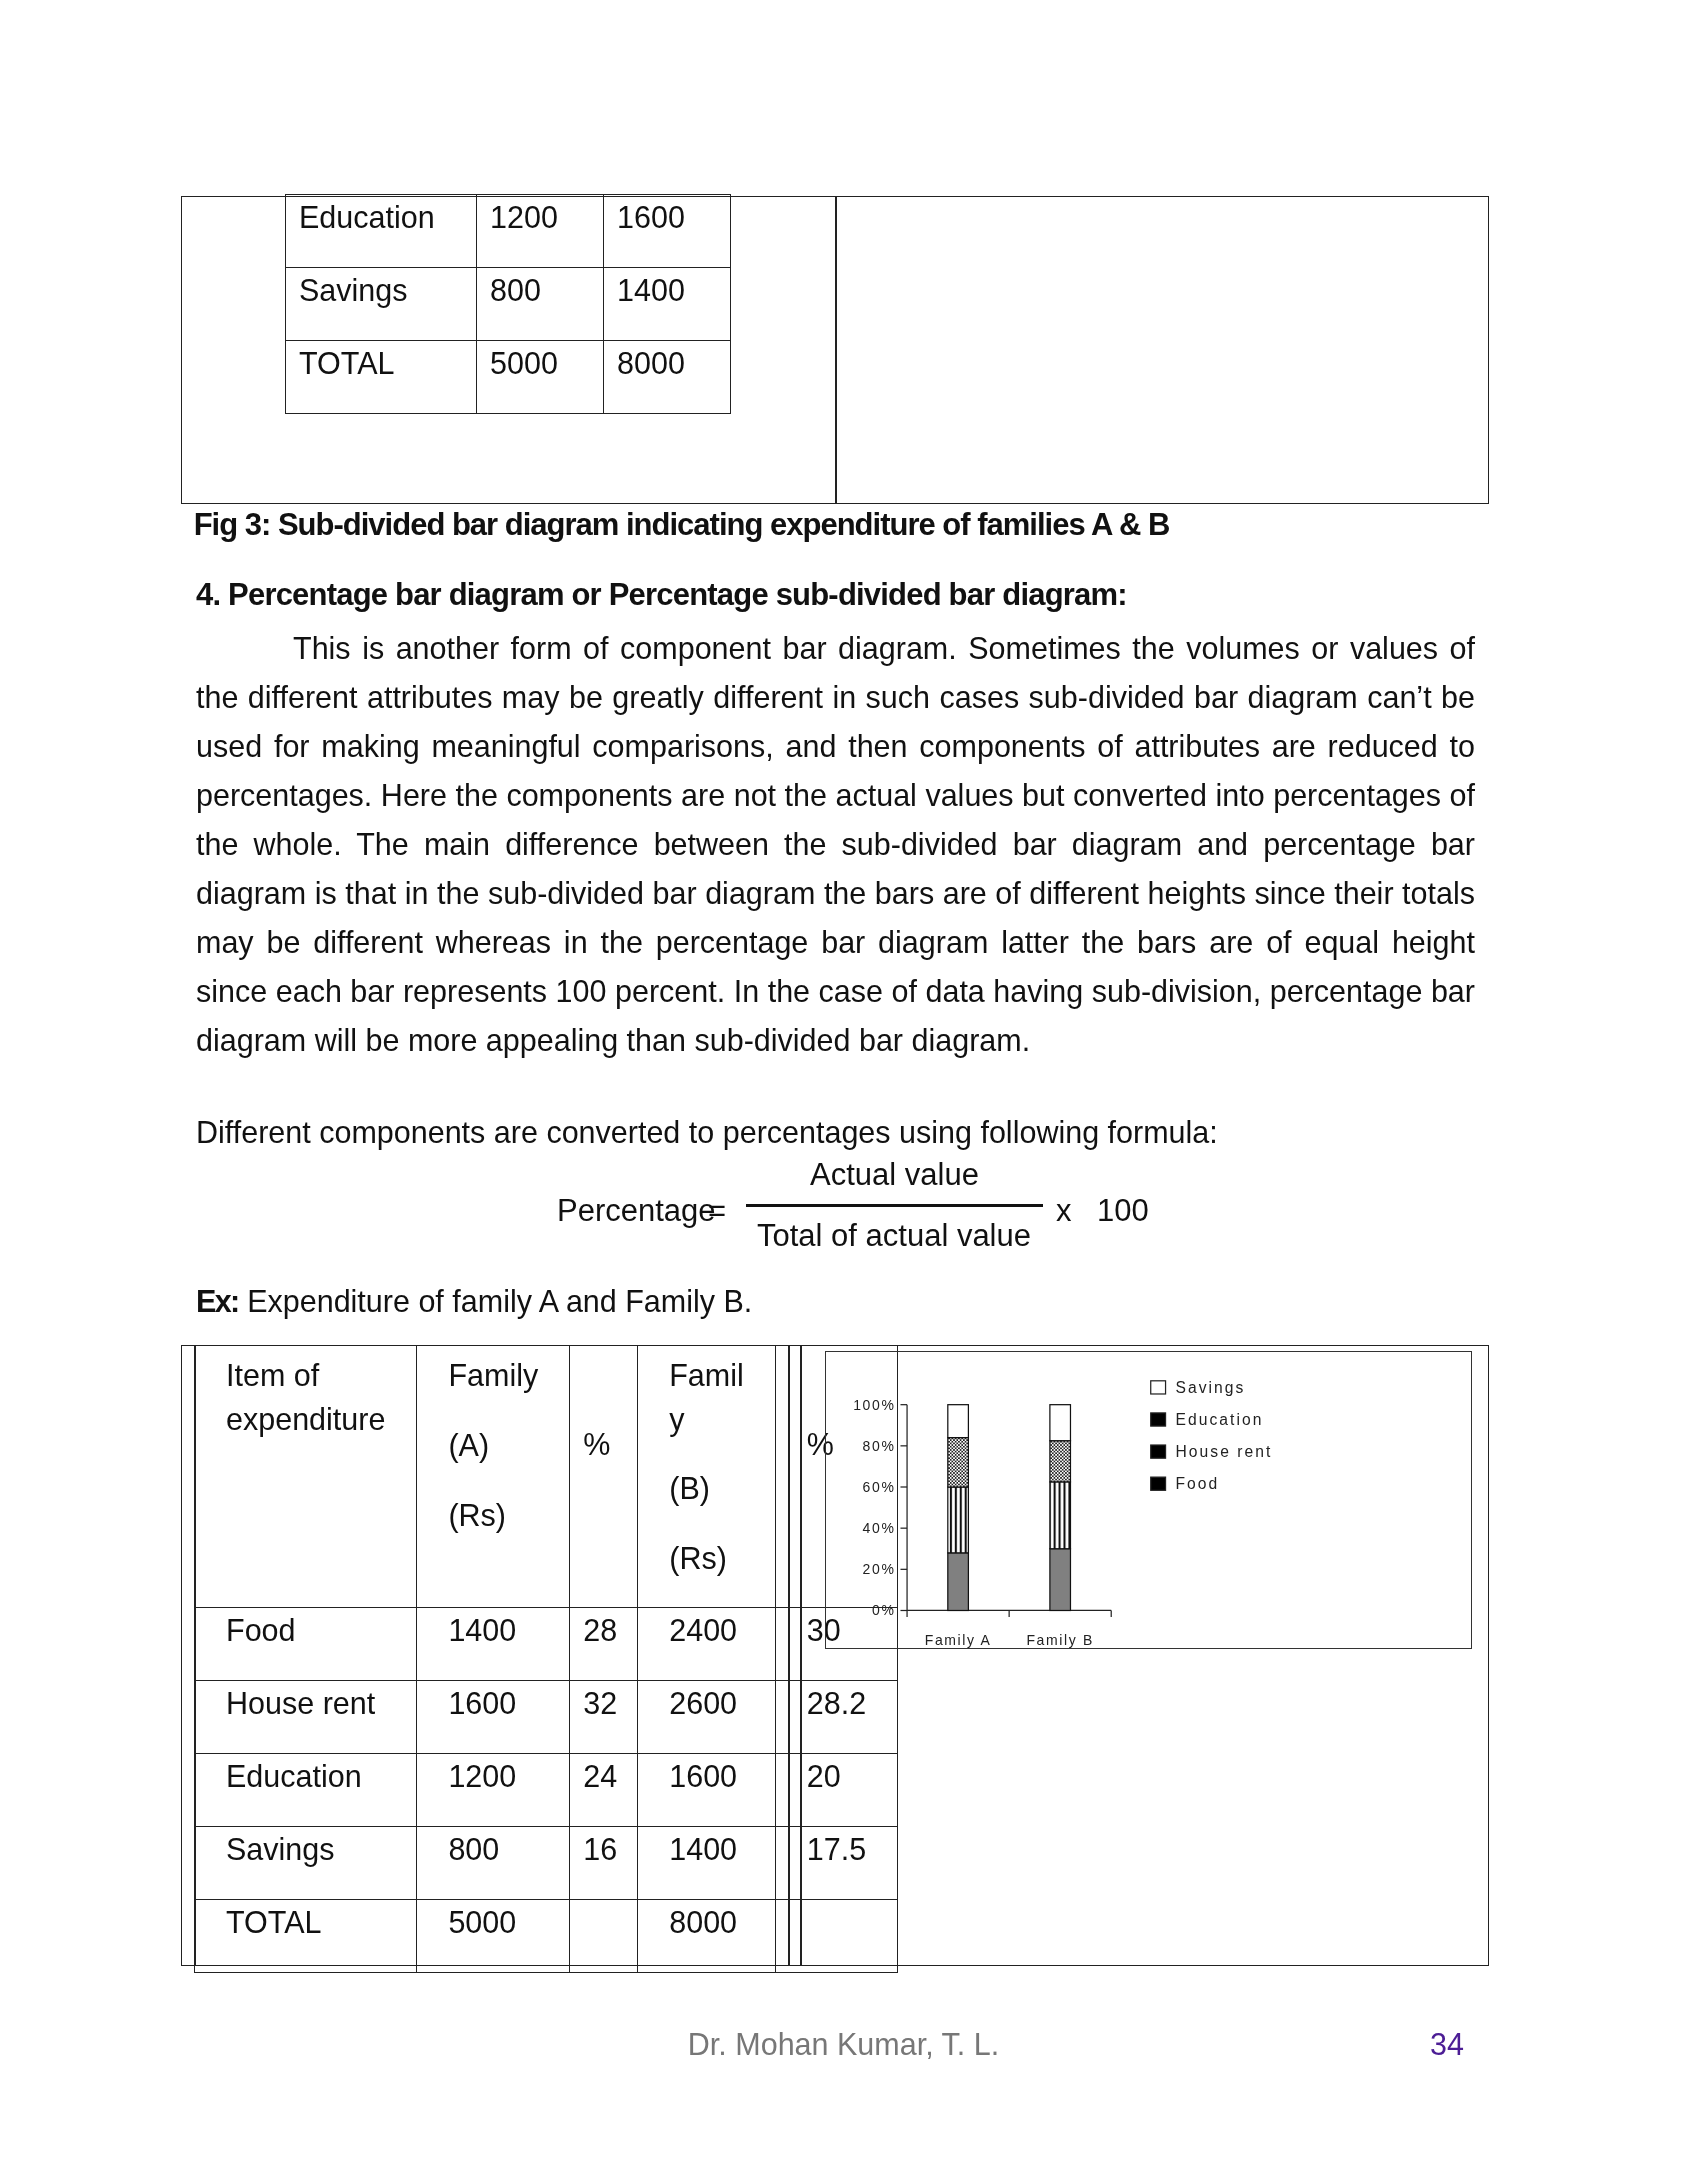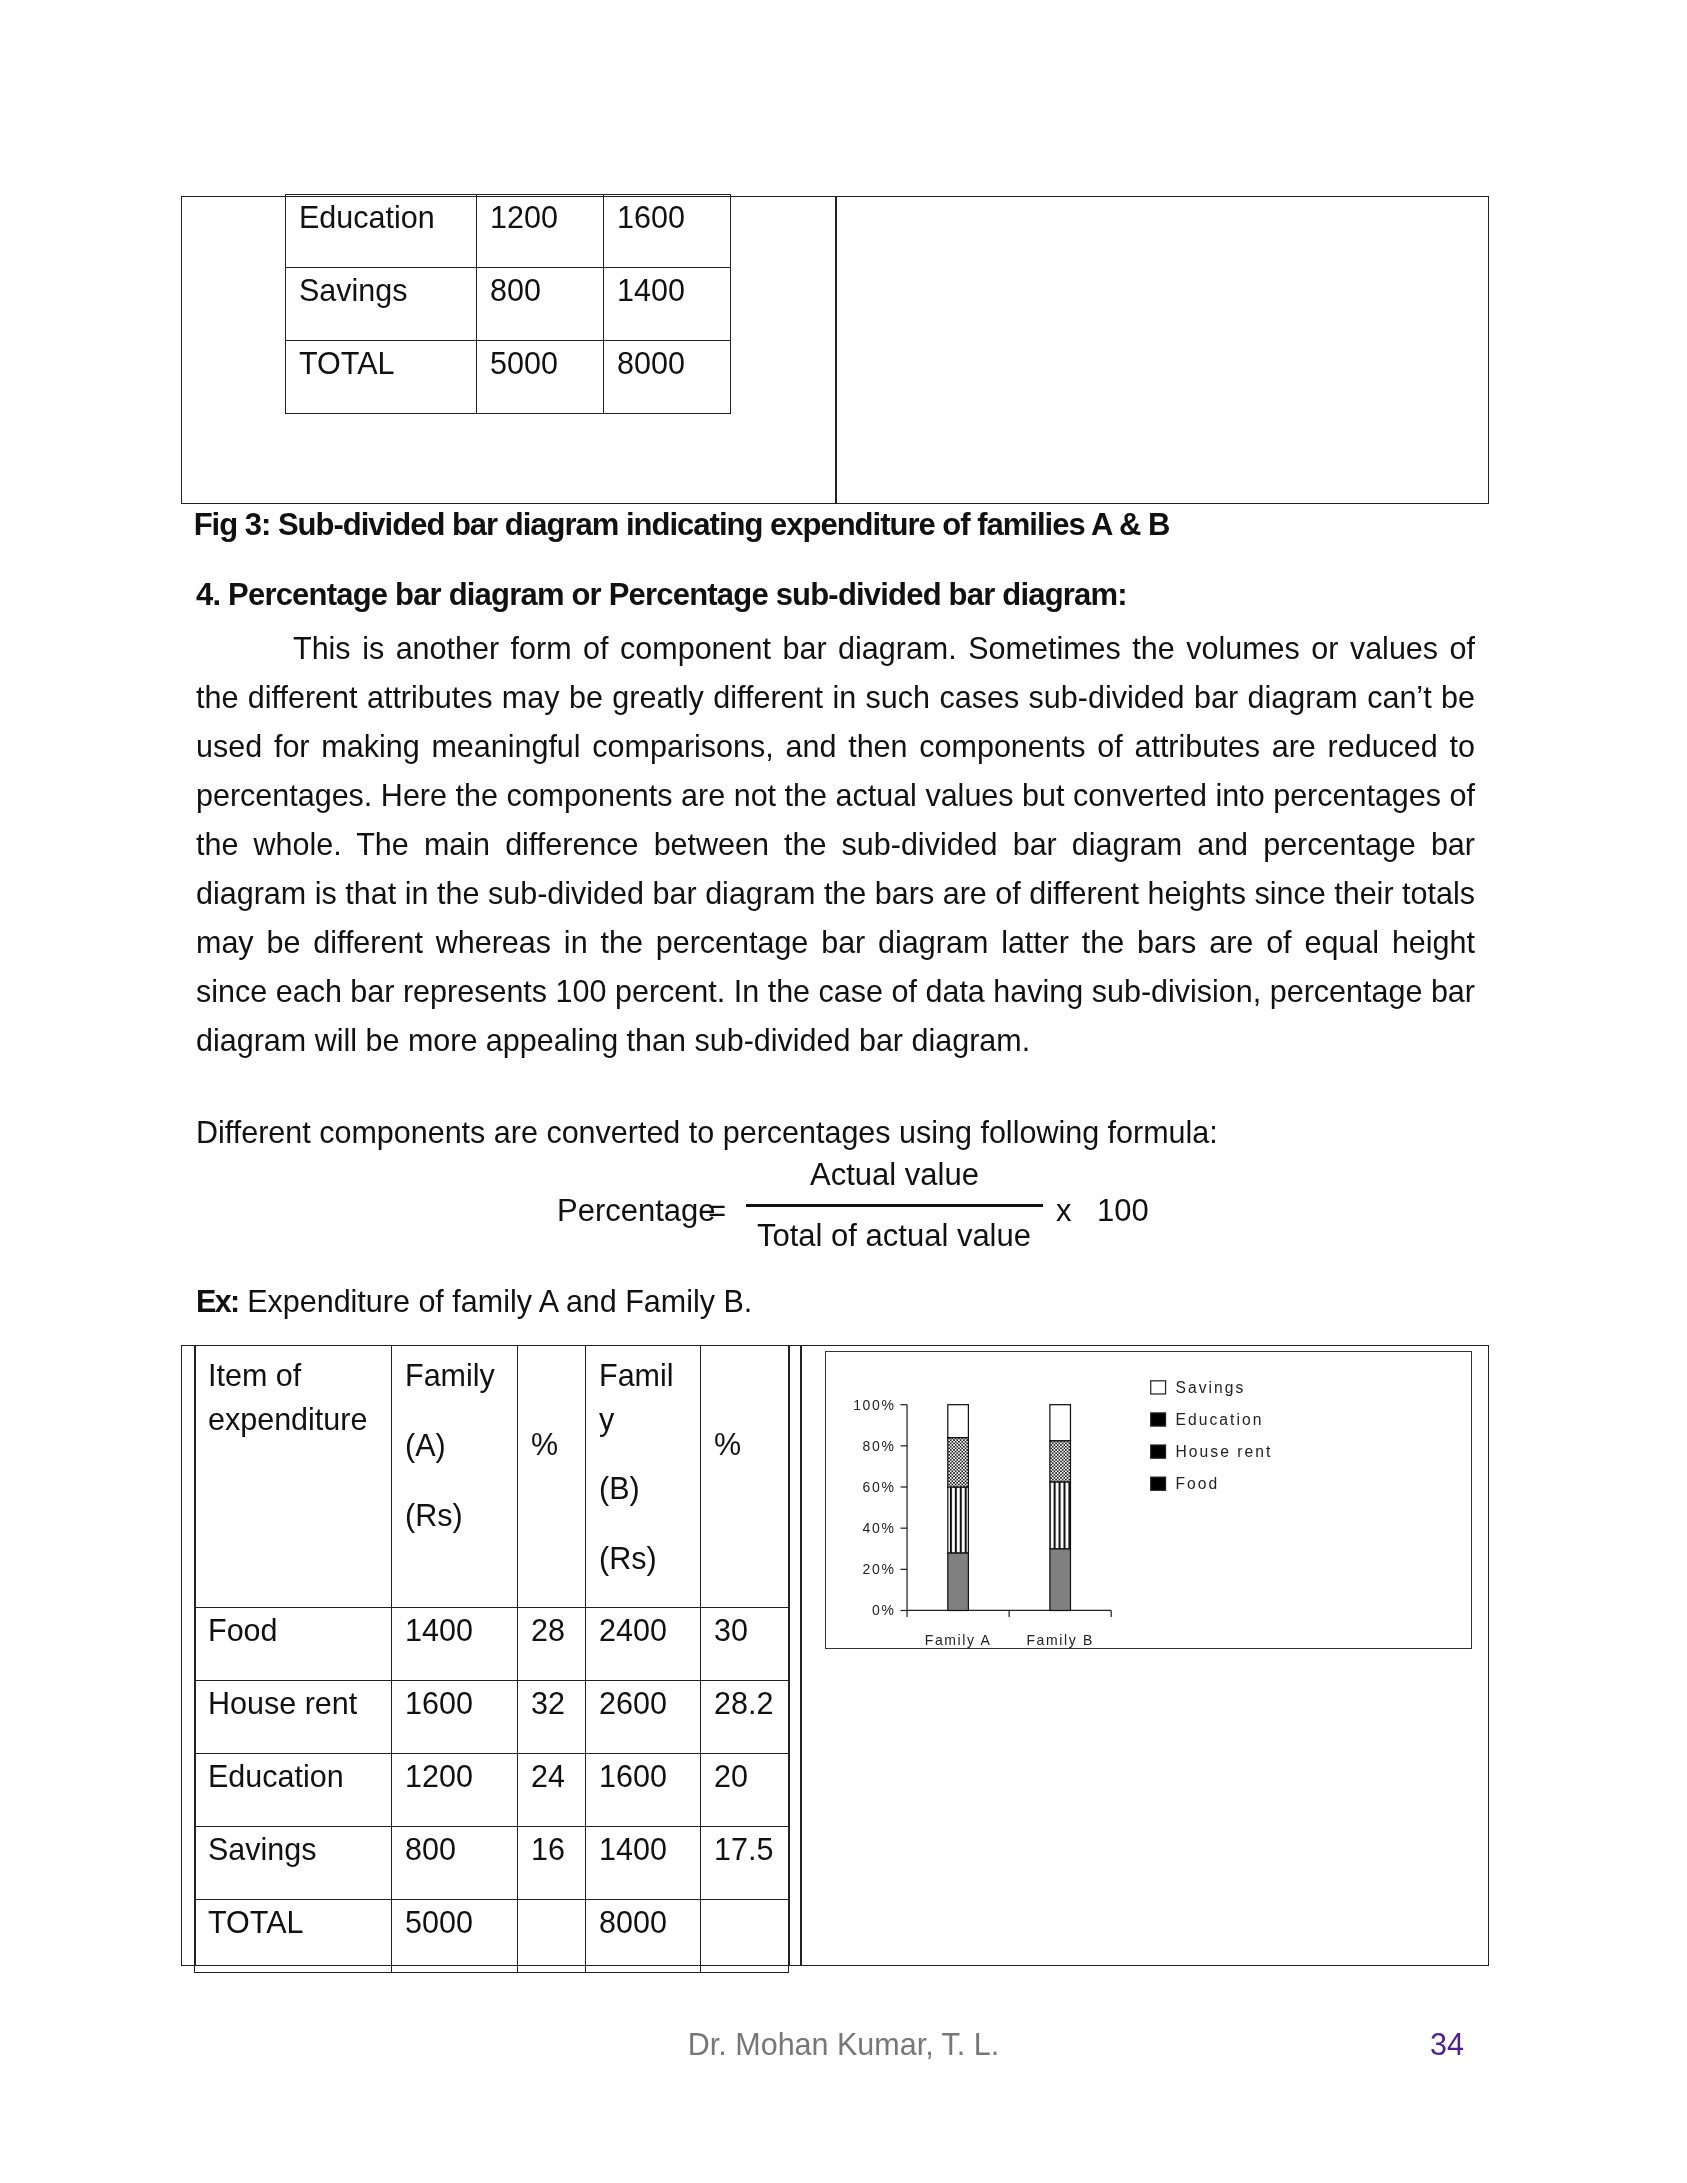--- a/index.html
+++ b/index.html
@@ -36,21 +36,21 @@
   #ex-line { left:196px; top:1284px; font-size:30.5px; }
   #ex-line b { letter-spacing:-1.6px;margin-top:8px; }
 
   
   #bottom-box { left:181px; top:1345px; width:1308px; height:621px;
                 border:1.6px solid #222; box-sizing:border-box; }
   #bottom-left-inner { left:194px; top:1345px; width:1.6px; height:621px; background:#222; }
   #bottom-mid-line1 { left:788px; top:1345px; width:1.6px; height:621px; background:#222; }
   #bottom-mid-line2 { left:800px; top:1345px; width:1.6px; height:621px; background:#222; }
   #bottom-table { left:194px; top:1345px; }
-  #bottom-table td { font-size:30.5px; padding:0 13px; }
+  #bottom-table td { font-size:30.5px; padding:0 31px; }
   #bottom-table tr.hdr td { height:262px; padding-top:6.6px; line-height:44px; }
   #bottom-table tr.row td { height:73px; padding-top:5px; }
   #bottom-table td.c0 { width:197px; }
   #bottom-table td.c1 { width:126px; }
   #bottom-table td.c2 { width:68px; padding:0 13px; }
   #bottom-table td.c3 { width:115px; }
   #bottom-table td.c4 { width:88px; }
   #bottom-table tr.hdr td.c2, #bottom-table tr.hdr td.c4 { vertical-align:middle; padding-top:0; }
 
   

